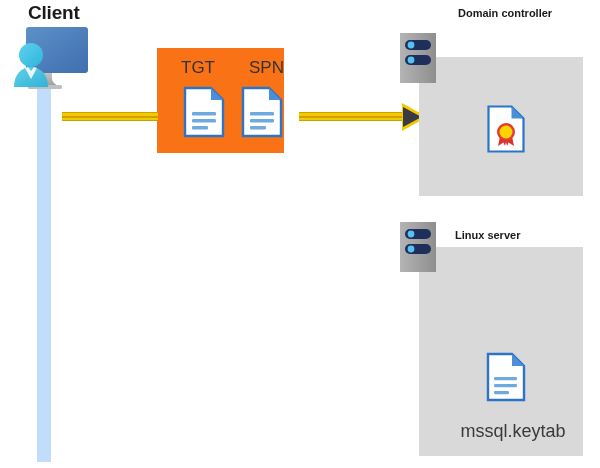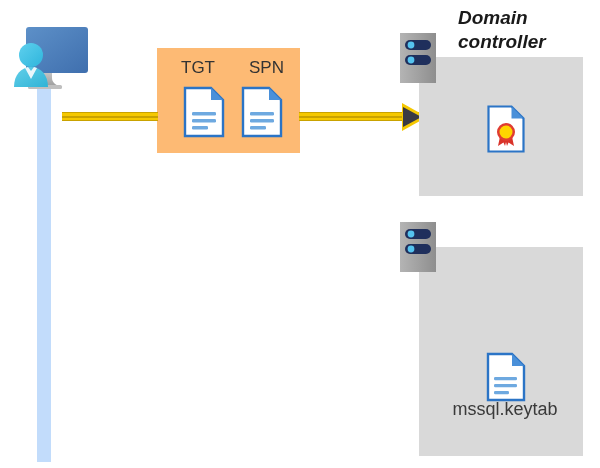--- a/index.html
+++ b/index.html
@@ -33,22 +33,22 @@
     background: #c2dcfb;
   }
   #client-icon {
     left: 6px; top: 24px;
     width: 84px; height: 68px;
   }
 
   
   #message-box {
     left: 157px; top: 48px;
-    width: 143px; height: 105px;
-    background: #fdba74;
+    width: 127px; height: 105px;
+    background: #f97316;
   }
   .doc-label {
     position: absolute;
     font-size: 17px;
     color: #333333;
     top: 10px;
   }
   #tgt-label { left: 24px; }
   #spn-label { left: 92px; }
   #tgt-doc { position:absolute; left: 26px; top: 38px; }
@@ -86,47 +86,48 @@
     background: #d9d9d9;
   }
   #dc-panel { left: 419px; top: 57px; width: 164px; height: 139px; }
   #ls-panel { left: 419px; top: 247px; width: 164px; height: 209px; }
 
   .server-icon { width: 36px; height: 50px; }
   #dc-server-icon { left: 400px; top: 33px; }
   #ls-server-icon { left: 400px; top: 222px; }
 
   .node-title {
-    font-size: 19px;
+    font-size: 11px;
     font-weight: bold;
     color: #1a1a1a;
     line-height: 1.28;
-    font-style: italic;
   }
   #dc-title { left: 458px; top: 6px; width: 140px; }
   #ls-title { left: 455px; top: 228px; width: 140px; }
 
   #cert-doc { left: 487px; top: 105px; }
   #sql-icon { left: 485px; top: 281px; }
   #keytab-doc { left: 486px; top: 352px; }
   #keytab-label {
-    left: 419px; top: 399px;
+    left: 419px; top: 421px;
     width: 172px;
     text-align: center;
     font-size: 18px;
     color: #3a3a3a;
+    padding-left: 8px;
   }
 </style>
 </head>
 <body>
 
 <div id="canvas">
 
   <div class="abs" id="client-lifeline"></div>
 
+  <div class="abs" id="client-label">Client</div>
 
   <div class="abs" id="client-icon">
     <svg width="84" height="68" viewBox="0 0 84 68" xmlns="http://www.w3.org/2000/svg">
       <defs>
         <linearGradient id="gMon" x1="0" y1="0" x2="1" y2="1">
           <stop offset="0%" stop-color="#5d90c8"></stop>
           <stop offset="100%" stop-color="#3f6fae"></stop>
         </linearGradient>
         <linearGradient id="gStand" x1="0" y1="0" x2="0" y2="1">
           <stop offset="0%" stop-color="#cfcfcf"></stop>
@@ -237,20 +238,21 @@
         </linearGradient>
       </defs>
       <rect x="0" y="0" width="36" height="50" fill="url(#gSrv2)"></rect>
       <rect x="5" y="7" width="26" height="10" rx="5" fill="#1f2f5c"></rect>
       <circle cx="11" cy="12" r="3.4" fill="#55c3ef"></circle>
       <rect x="5" y="22" width="26" height="10" rx="5" fill="#1f2f5c"></rect>
       <circle cx="11" cy="27" r="3.4" fill="#55c3ef"></circle>
     </svg>
   </div>
 
+  <div class="abs node-title" id="ls-title">Linux server</div>
 
 
   <div class="abs" id="keytab-doc">
     <svg width="40" height="50" viewBox="0 0 40 50" xmlns="http://www.w3.org/2000/svg">
       <path d="M2 2 h24 l12 12 v34 h-36 z" fill="#ffffff" stroke="#2b74c6" stroke-width="2.4"></path>
       <path d="M26 2 l12 12 h-12 z" fill="#4a90d9"></path>
       <rect x="8" y="25" width="23" height="3.3" rx="1.2" fill="#6ea9e0"></rect>
       <rect x="8" y="32" width="23" height="3.3" rx="1.2" fill="#6ea9e0"></rect>
       <rect x="8" y="39" width="15" height="3.3" rx="1.2" fill="#6ea9e0"></rect>
     </svg>

